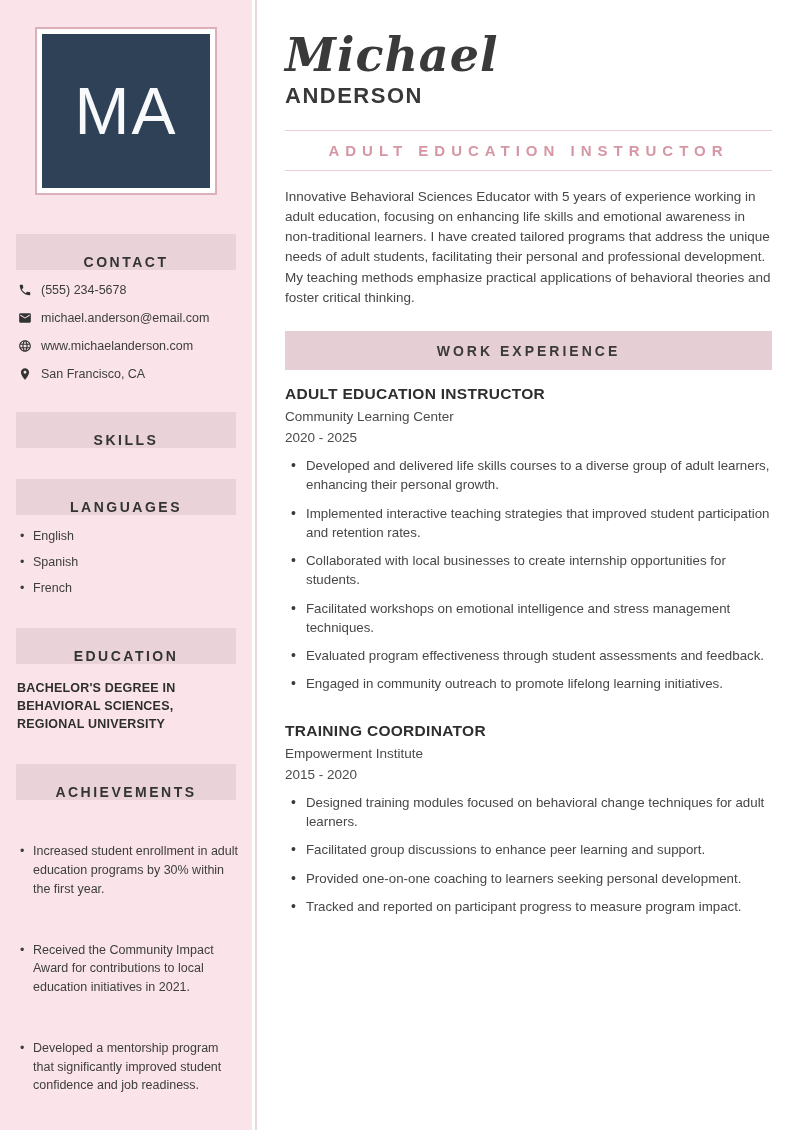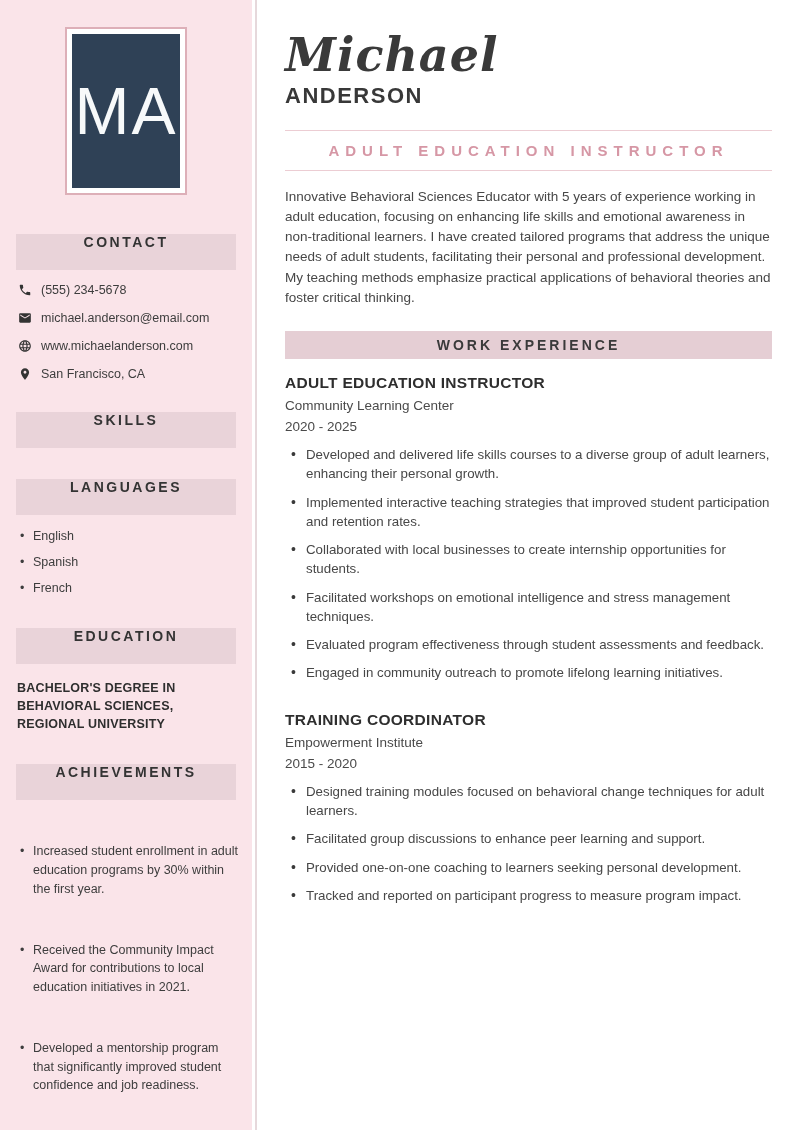--- a/index.html
+++ b/index.html
@@ -31,42 +31,42 @@
     width: 252px; height: 1130px;
     background: var(--sidebar-bg);
   }
   .v-divider {
     position: absolute; left: 255px; top: 0;
     width: 2px; height: 1130px;
     background: #e6d8db;
   }
   .photo-frame {
     margin: 27px auto 0;
-    width: 122px; height: 168px;
+    width: 182px; height: 168px;
     background: #ffffff;
     border: 2px solid var(--frame-pink);
     padding: 5px;
   }
   .monogram-box {
     width: 100%; height: 100%;
     background: var(--navy);
     display: flex; align-items: center; justify-content: center;
   }
   .monogram-box span {
     color: #f7f9fa;
     font-size: 66px;
     font-weight: 500;
     letter-spacing: 2px;
     font-family: "Liberation Sans", sans-serif;
   }
   .side-bar-header {
     margin: 0 16px;
     background: var(--bar-bg);
     height: 36px;
-    display: flex; align-items: flex-start; justify-content: center;
+    display: flex; align-items: flex-end; justify-content: center;
     font-size: 14px;
     font-weight: bold;
     letter-spacing: 2.5px;
     color: var(--text-dark);
   }
   .mt-contact { margin-top: 39px; }
   .contact-list { margin: 12px 16px 0 17px; }
   .contact-row {
     display: flex; align-items: center;
     margin-bottom: 13px;
@@ -153,21 +153,21 @@
   }
   .summary {
     margin-top: 16px;
     font-size: 13.5px;
     line-height: 1.5;
     color: #474747;
   }
   .work-bar {
     margin-top: 23px;
     background: var(--work-bar-bg);
-    height: 28px;
+    height: 39px;
     display: flex; align-items: center; justify-content: center;
     font-size: 14px;
     font-weight: bold;
     letter-spacing: 3px;
     color: #3a3a3a;
   }
   .job { margin-top: 15px; }
   .job + .job { margin-top: 28px; }
   .job-title {
     font-size: 15.5px;

